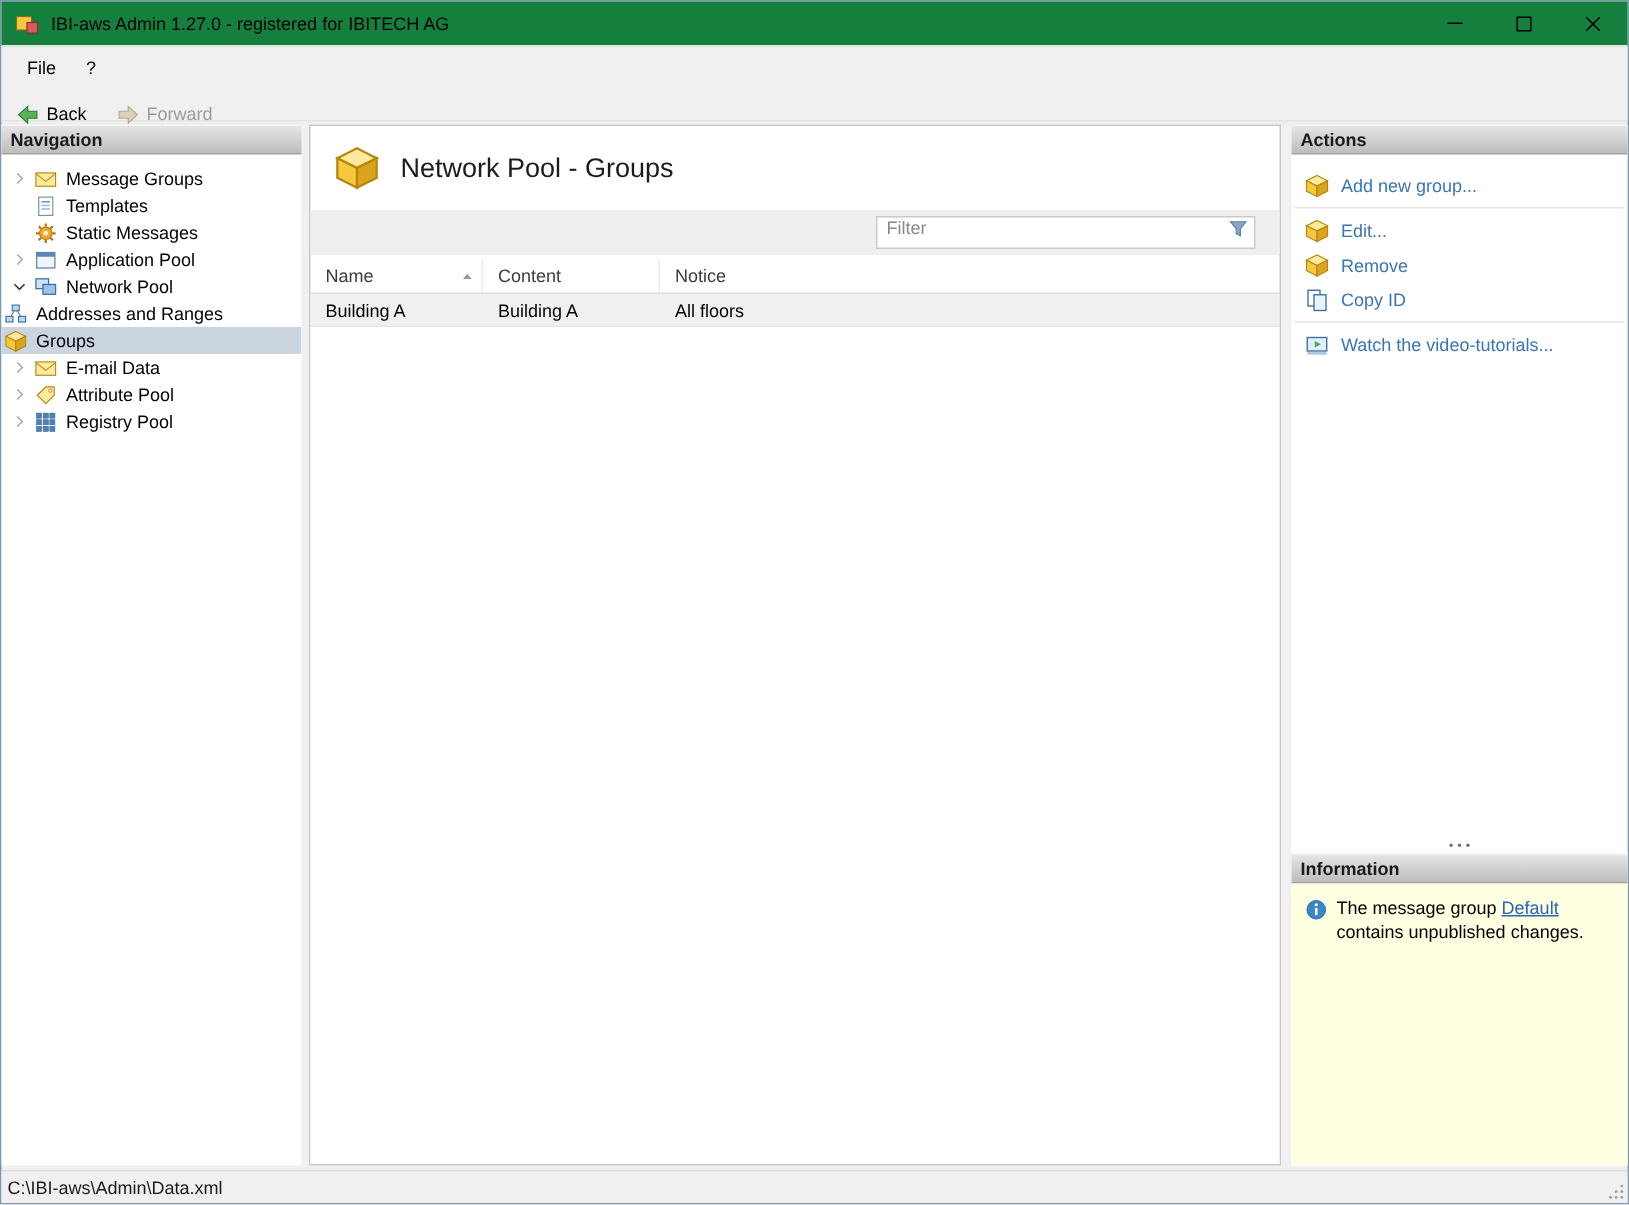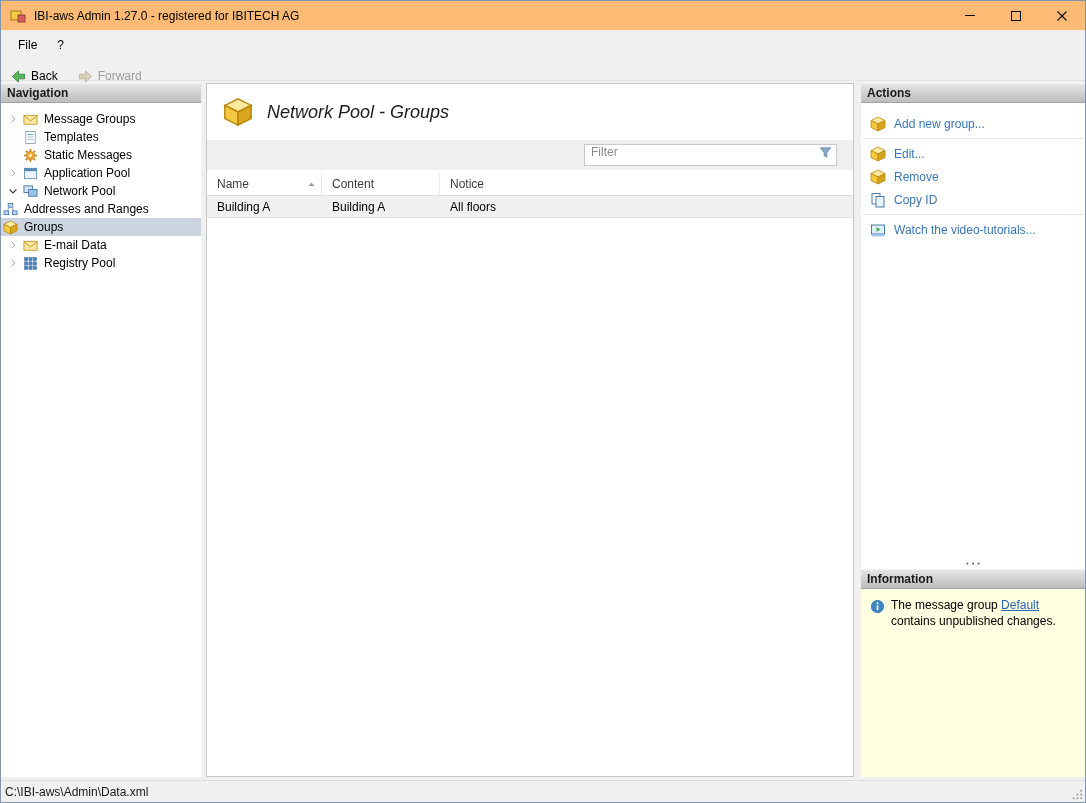--- a/index.html
+++ b/index.html
@@ -8,21 +8,21 @@
   .window {
     width: 1086px; height: 803px;
     border: 1px solid #7d98b0;
     background: #f0f0f0;
     display: flex; flex-direction: column;
     font-family: "Liberation Sans", sans-serif;
     font-size: 12px; color: #000;
   }
 
   
-  .titlebar { height: 30px; flex: 0 0 auto; background: #fdba74; display: flex; align-items: center; border-bottom: 1px solid #ececec; }
+  .titlebar { height: 30px; flex: 0 0 auto; background: #15803d; display: flex; align-items: center; border-bottom: 1px solid #ececec; }
   .app-icon { width: 16px; height: 16px; margin: 0 8px 0 9px; flex: 0 0 auto; }
   .app-icon svg { width: 16px; height: 16px; display: block; }
   .title-text { font-size: 12px; }
   .win-controls { margin-left: auto; display: flex; align-self: stretch; }
   .win-btn { width: 46px; display: flex; align-items: center; justify-content: center; cursor: default; }
   .glyph-min { width: 10px; height: 1px; background: #000; display: block; }
   .glyph-max { width: 10px; height: 10px; border: 1px solid #000; display: block; }
 
   
   .menubar { height: 25px; flex: 0 0 auto; display: flex; align-items: flex-end; background: #f0f0f0; padding-left: 7px; }
@@ -50,21 +50,21 @@
   .tw { width: 16px; height: 16px; margin-left: 4px; flex: 0 0 auto; display: flex; align-items: center; justify-content: center; }
   .tw svg { width: 12px; height: 12px; display: block; }
   .row-inner { display: flex; align-items: center; gap: 5px; flex: 1; height: 18px; padding-left: 2px; }
   .row-inner.selected { background: #cbd5df; }
   .tree-row.child { }
   .ticon { width: 16px; height: 16px; flex: 0 0 auto; }
   .ticon svg { width: 15px; height: 15px; display: block; margin-top: 1px; }
 
   
   .content-panel { flex: 1; margin: 0 7px 0 5px; background: #fff; border: 1px solid #c6c6c6; display: flex; flex-direction: column; min-width: 0; }
-  .content-header { height: 56px; flex: 0 0 auto; display: flex; align-items: center; gap: 14px; padding-left: 16px; font-style: italic; }
+  .content-header { height: 56px; flex: 0 0 auto; display: flex; align-items: center; gap: 14px; padding-left: 16px; }
   .hicon svg { width: 30px; height: 30px; display: block; }
   .page-title { font-size: 18px; color: #1c1c1c; }
   .filter-band { height: 30px; flex: 0 0 auto; background: #efefef; display: flex; align-items: center; justify-content: flex-end; padding-right: 16px; }
   .filter-box { width: 253px; height: 22px; background: #fff; border: 1px solid #c9c9c9; display: flex; align-items: flex-start; padding-right: 3px; }
   .filter-box input { flex: 1; min-width: 0; border: none; outline: none; background: transparent; font: 12px "Liberation Sans", sans-serif; padding: 0 6px; color: #000; }
   .filter-box input::placeholder { color: #8a8a8a; }
   .funnel svg { width: 15px; height: 15px; display: block; }
 
   .grid-header { display: flex; height: 23px; flex: 0 0 auto; align-items: stretch; border-bottom: 1px solid #dedede; margin-top: 3px; color: #3c3c3c; }
   .gh-cell { display: flex; align-items: center; padding-left: 10px; border-right: 1px solid #ececec; }
@@ -373,20 +373,35 @@
           <span class="row-inner">
             <span class="ticon">
                 <svg viewBox="0 0 16 16">
                   <use href="#sym-envelope"></use>
                 </svg>
               </span>
             <span>E-mail Data</span>
           </span>
         </div>
 
+        <div class="tree-row">
+          <span class="tw">
+              <svg viewBox="0 0 16 16">
+                <use href="#sym-chevron-right"></use>
+              </svg>
+            </span>
+          <span class="row-inner">
+            <span class="ticon">
+                <svg viewBox="0 0 16 16">
+                  <use href="#sym-tag"></use>
+                </svg>
+              </span>
+            <span>Attribute Pool</span>
+          </span>
+        </div>
 
         <div class="tree-row">
           <span class="tw">
               <svg viewBox="0 0 16 16">
                 <use href="#sym-chevron-right"></use>
               </svg>
             </span>
           <span class="row-inner">
             <span class="ticon">
                 <svg viewBox="0 0 16 16">

